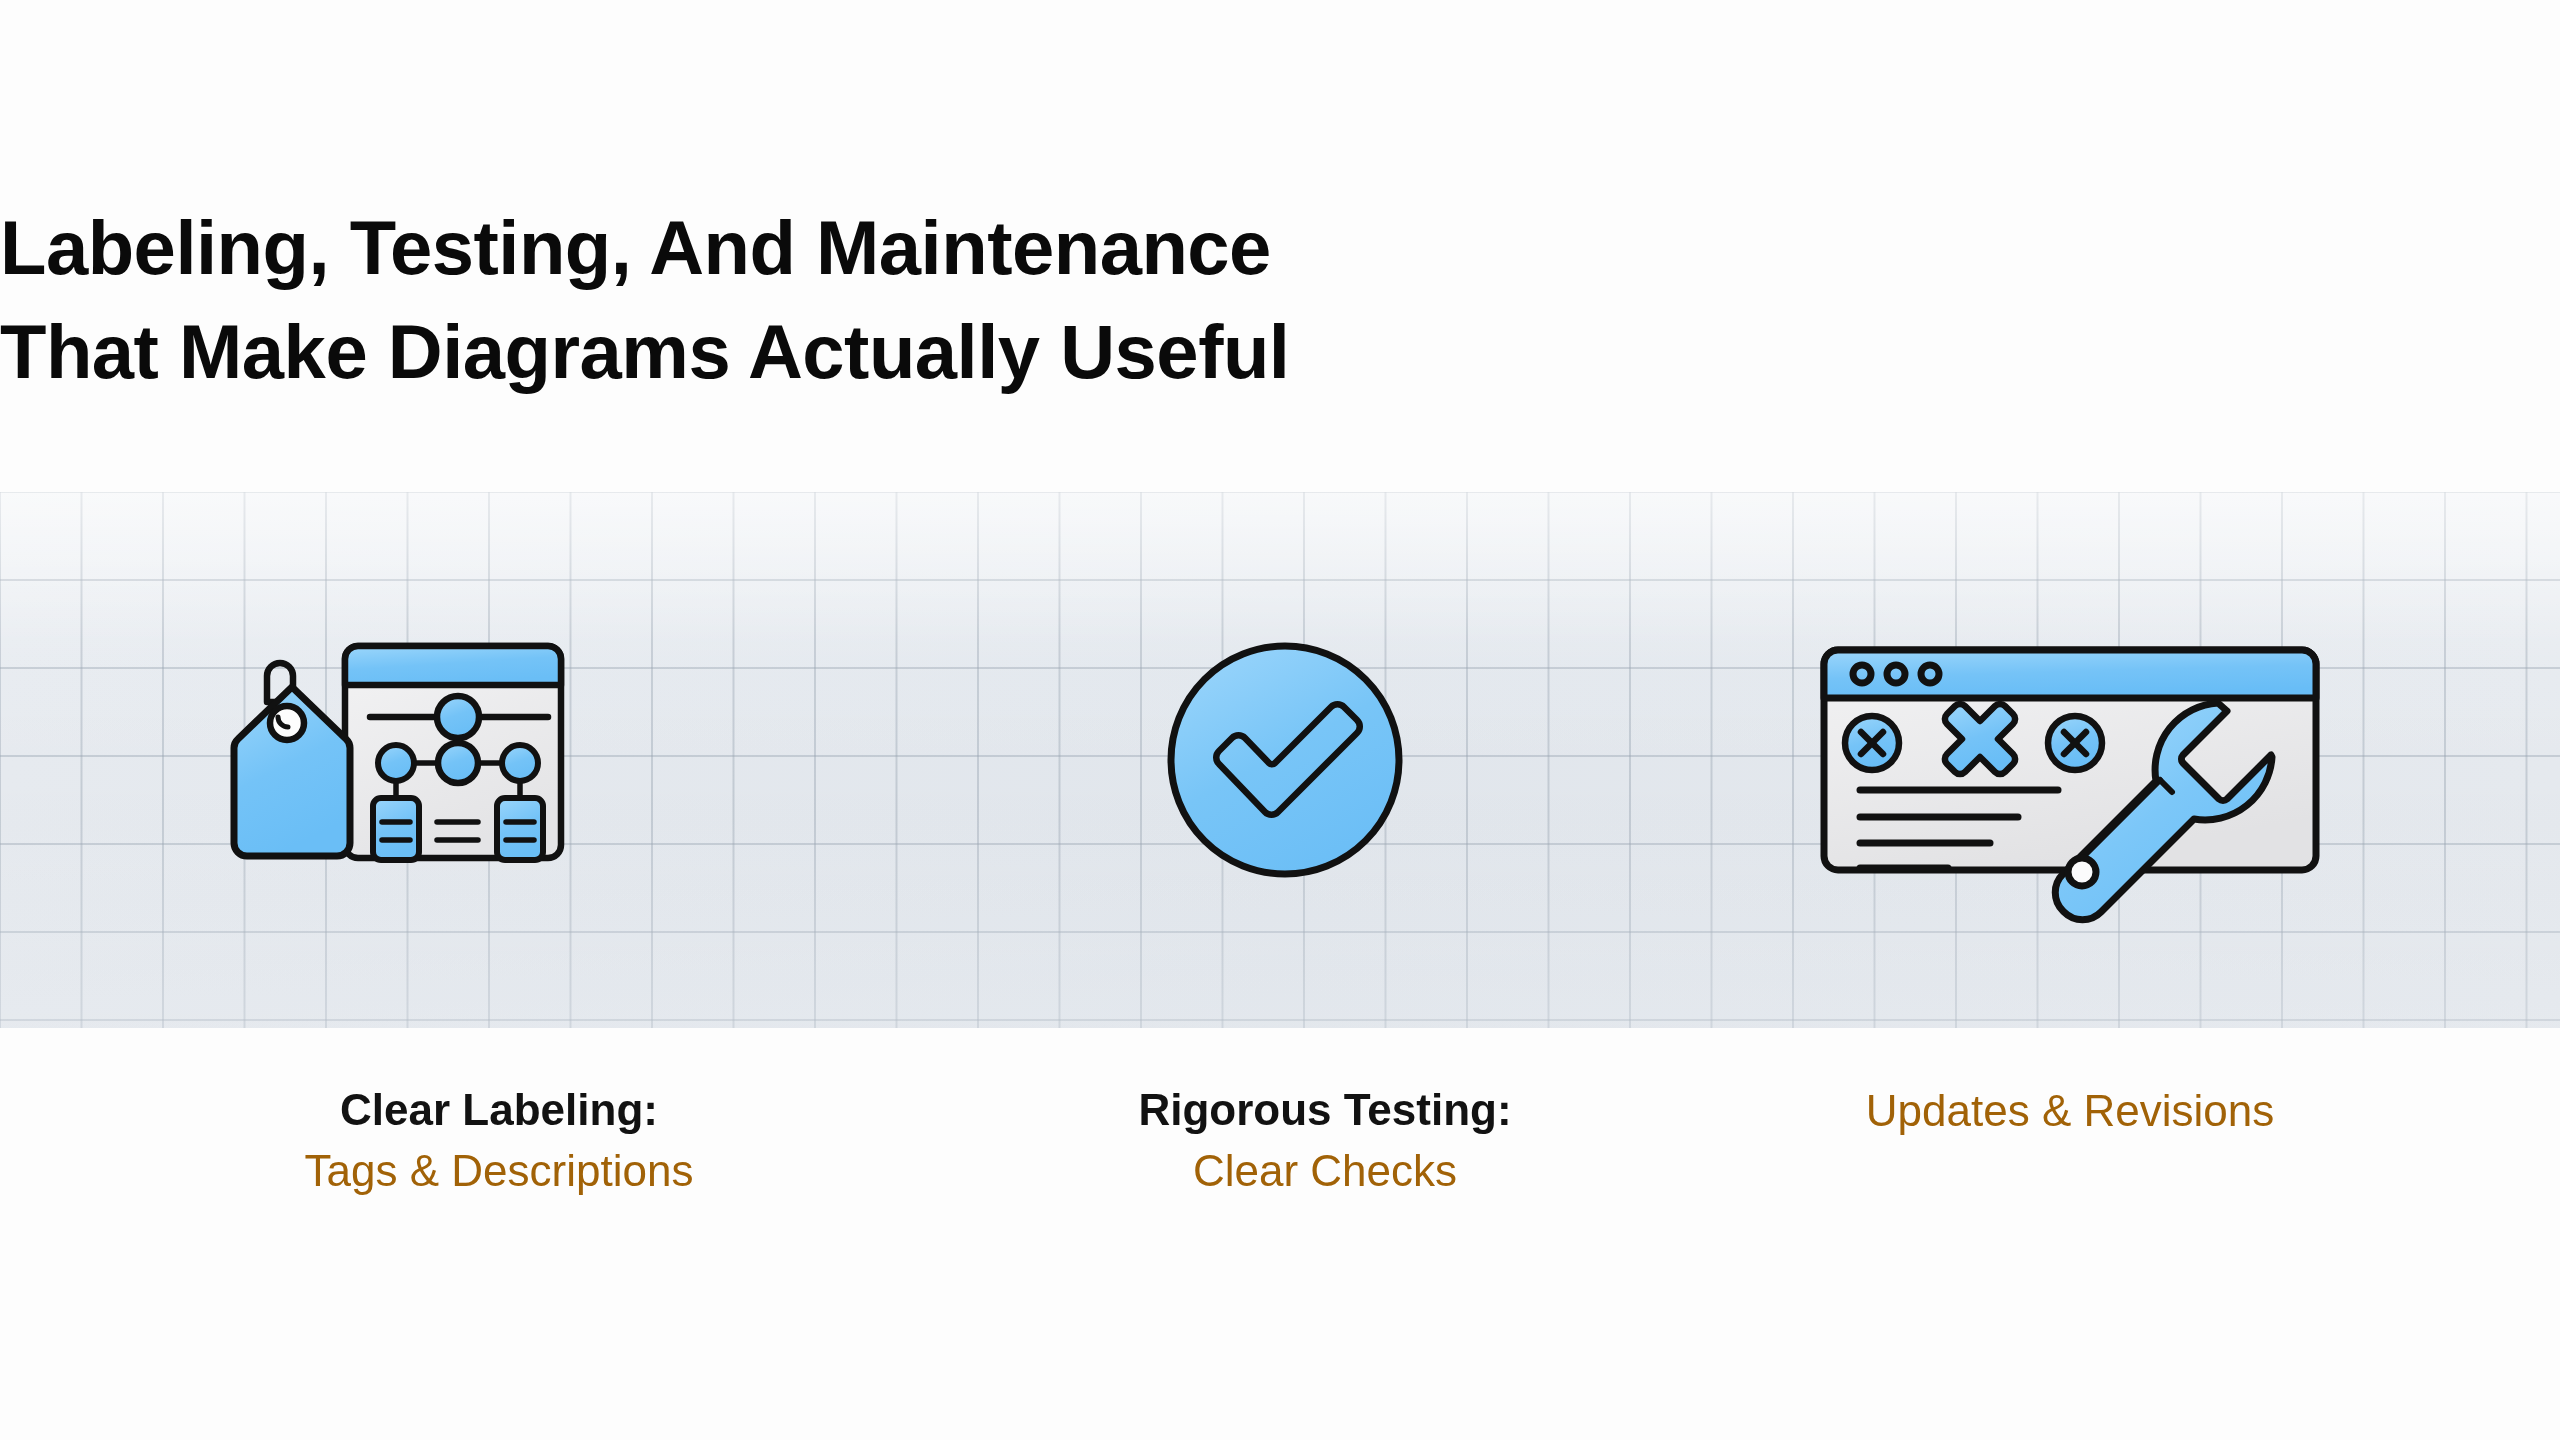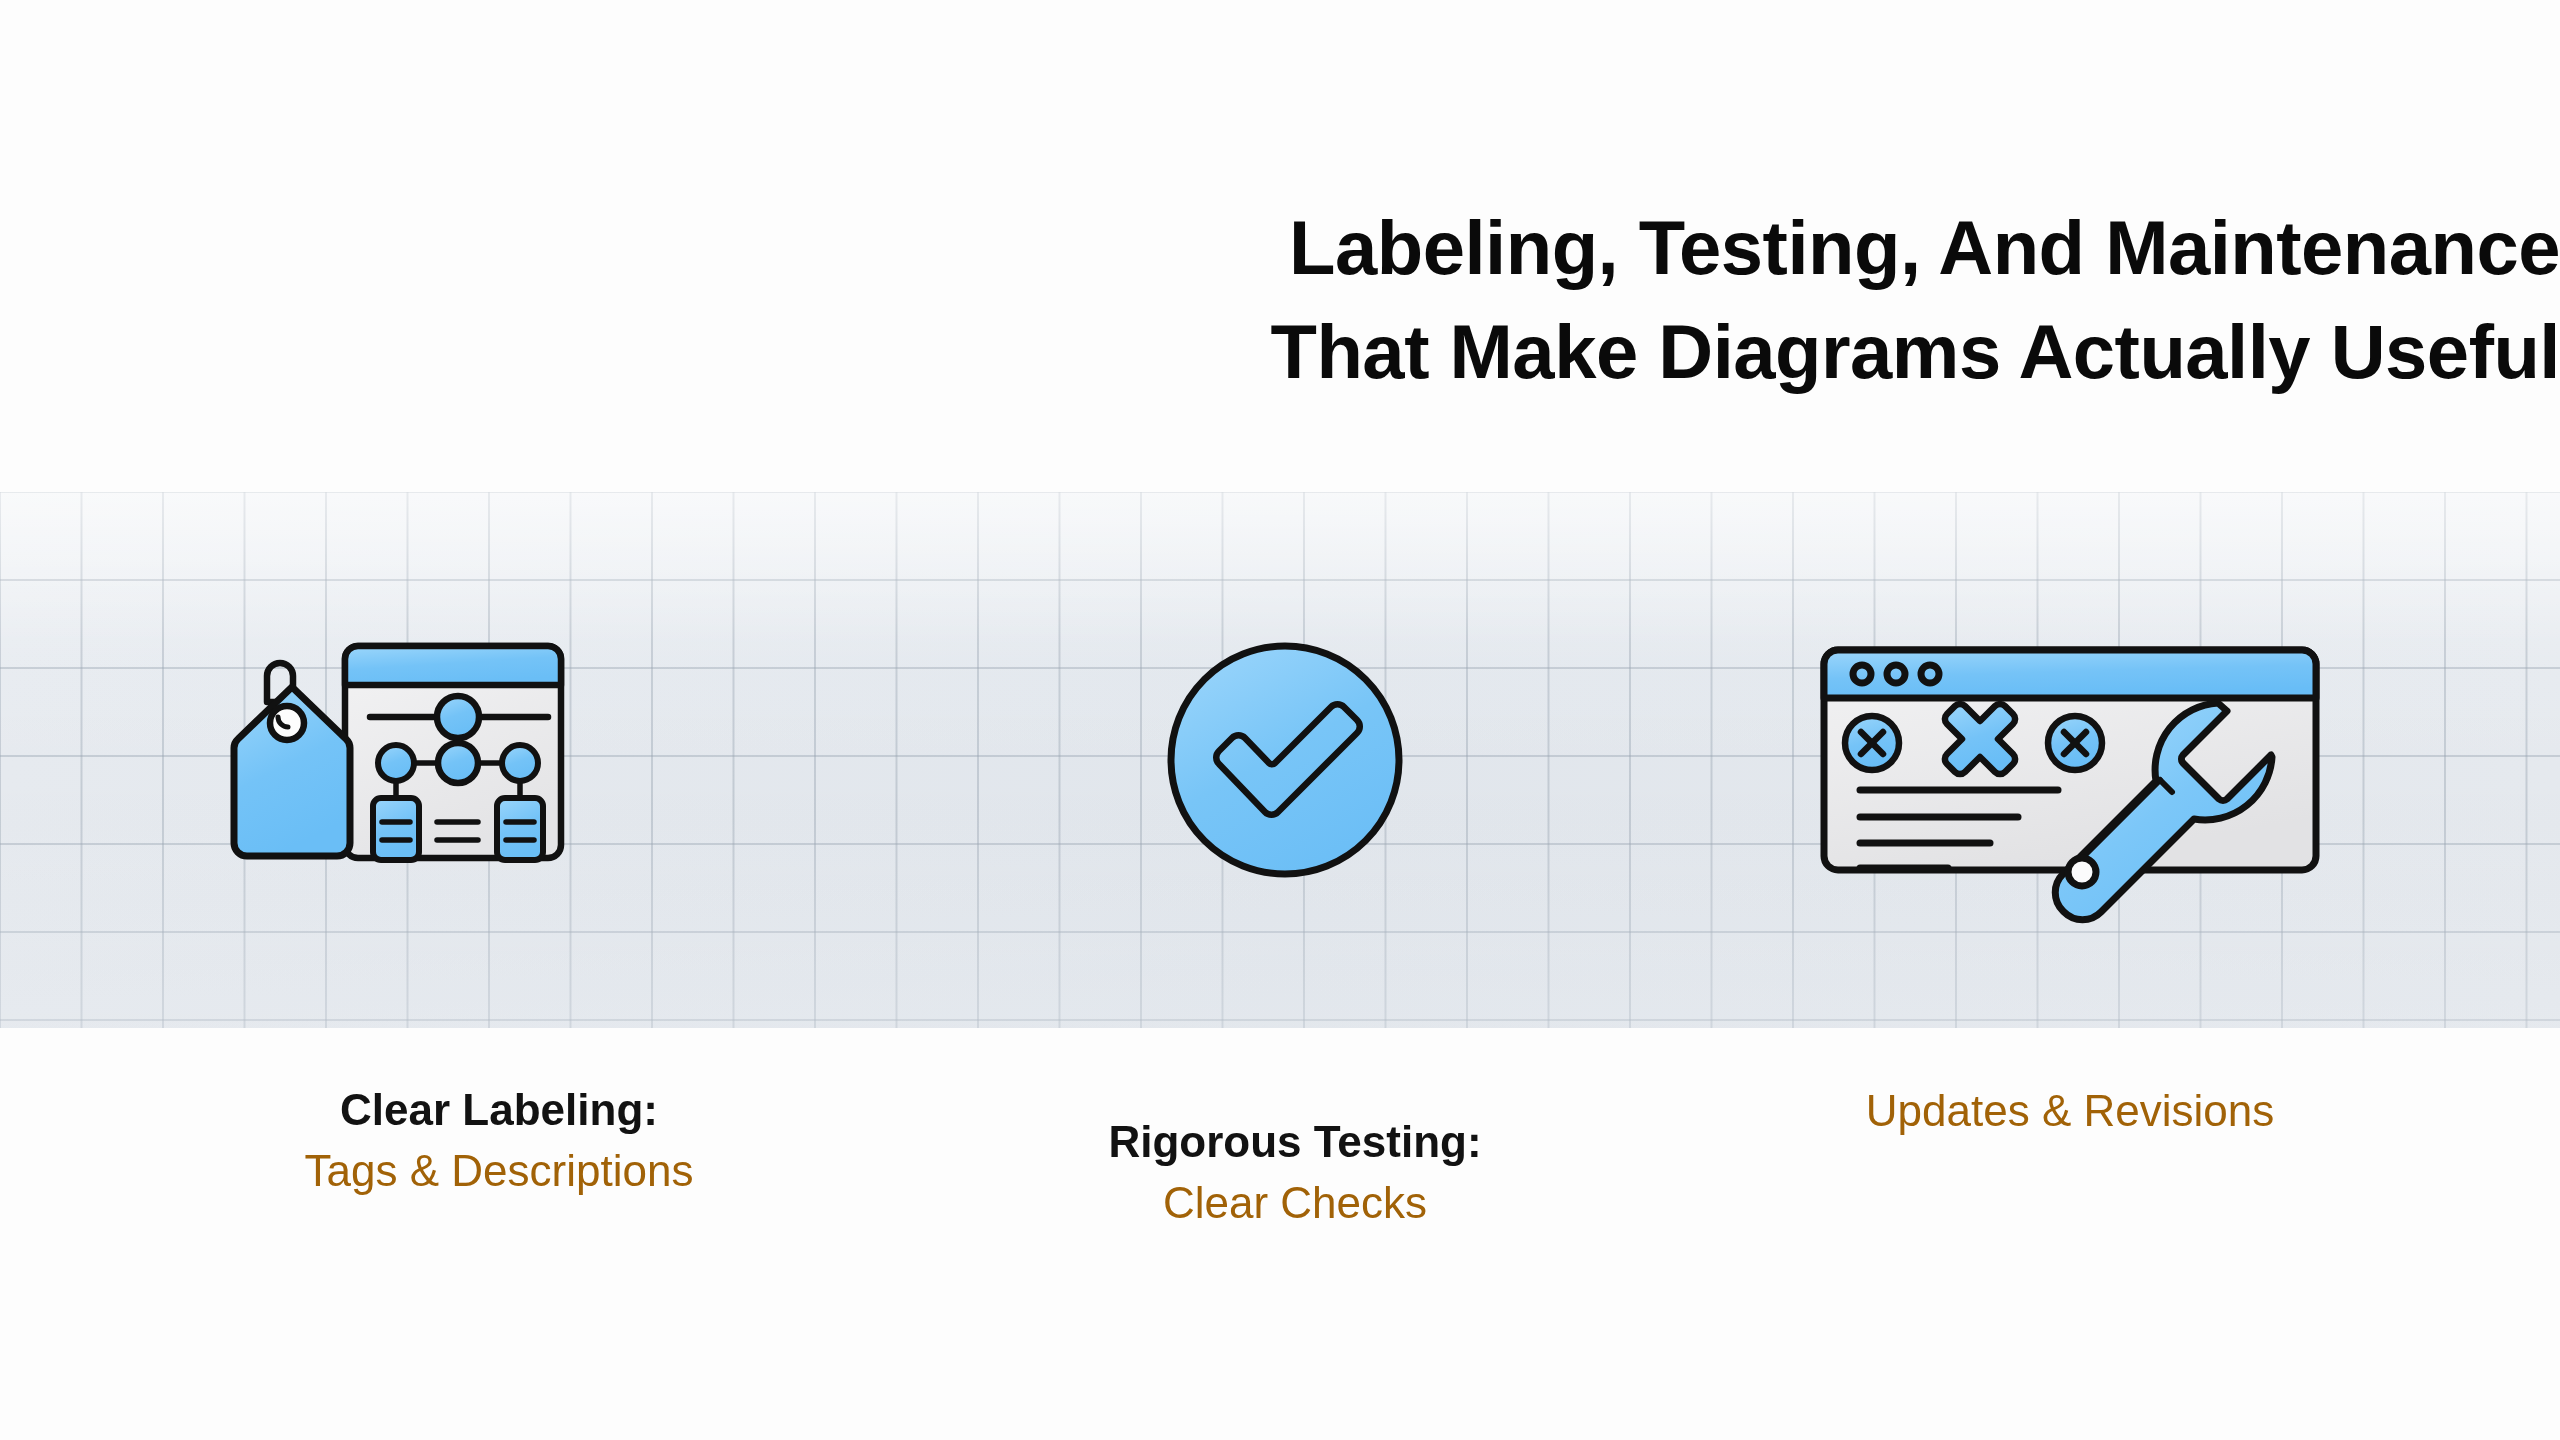--- a/index.html
+++ b/index.html
@@ -15,21 +15,21 @@
     position: relative;
     background: #fdfdfd;
   }
 
   
   .title-block {
     position: absolute;
     left: 0;
     top: 196px;
     width: 2560px;
-    text-align: right;
+    text-align: left;
   }
   .title-line {
     font-family: "Liberation Sans", sans-serif;
     font-weight: bold;
     font-size: 76px;
     line-height: 104px;
     letter-spacing: -0.5px;
     color: #0a0a0a;
     white-space: nowrap;
   }
@@ -84,21 +84,21 @@
     top: 1080px;
     width: 2560px;
     height: 140px;
   }
   .cap {
     position: absolute;
     top: 0;
     text-align: center;
   }
   .cap-1 { left: 4px;    width: 990px; }
-  .cap-2 { left: 1000px;  width: 590px; margin-top: 32px; }
+  .cap-2 { left: 1030px;  width: 590px; }
   .cap-3 { left: 1580px; width: 980px; }
   .cap-head {
     font-family: "Liberation Sans", sans-serif;
     font-weight: bold;
     font-size: 44px;
     line-height: 60px;
     color: #121212;
     white-space: nowrap;
   }
   .cap-sub {

